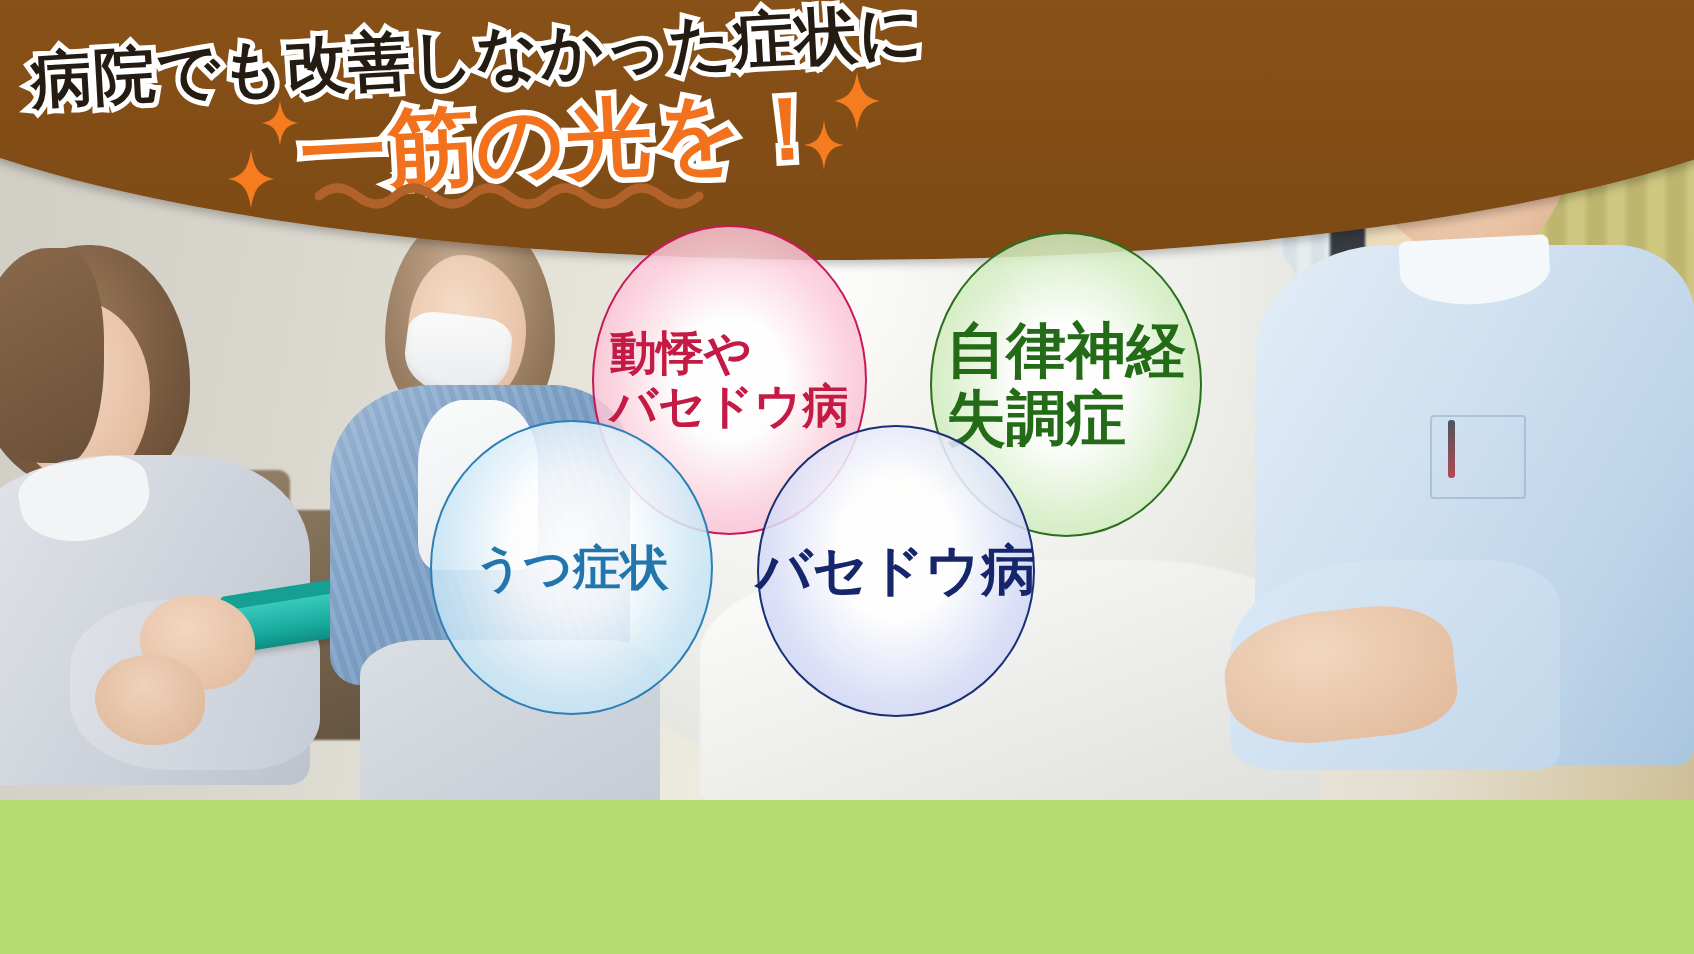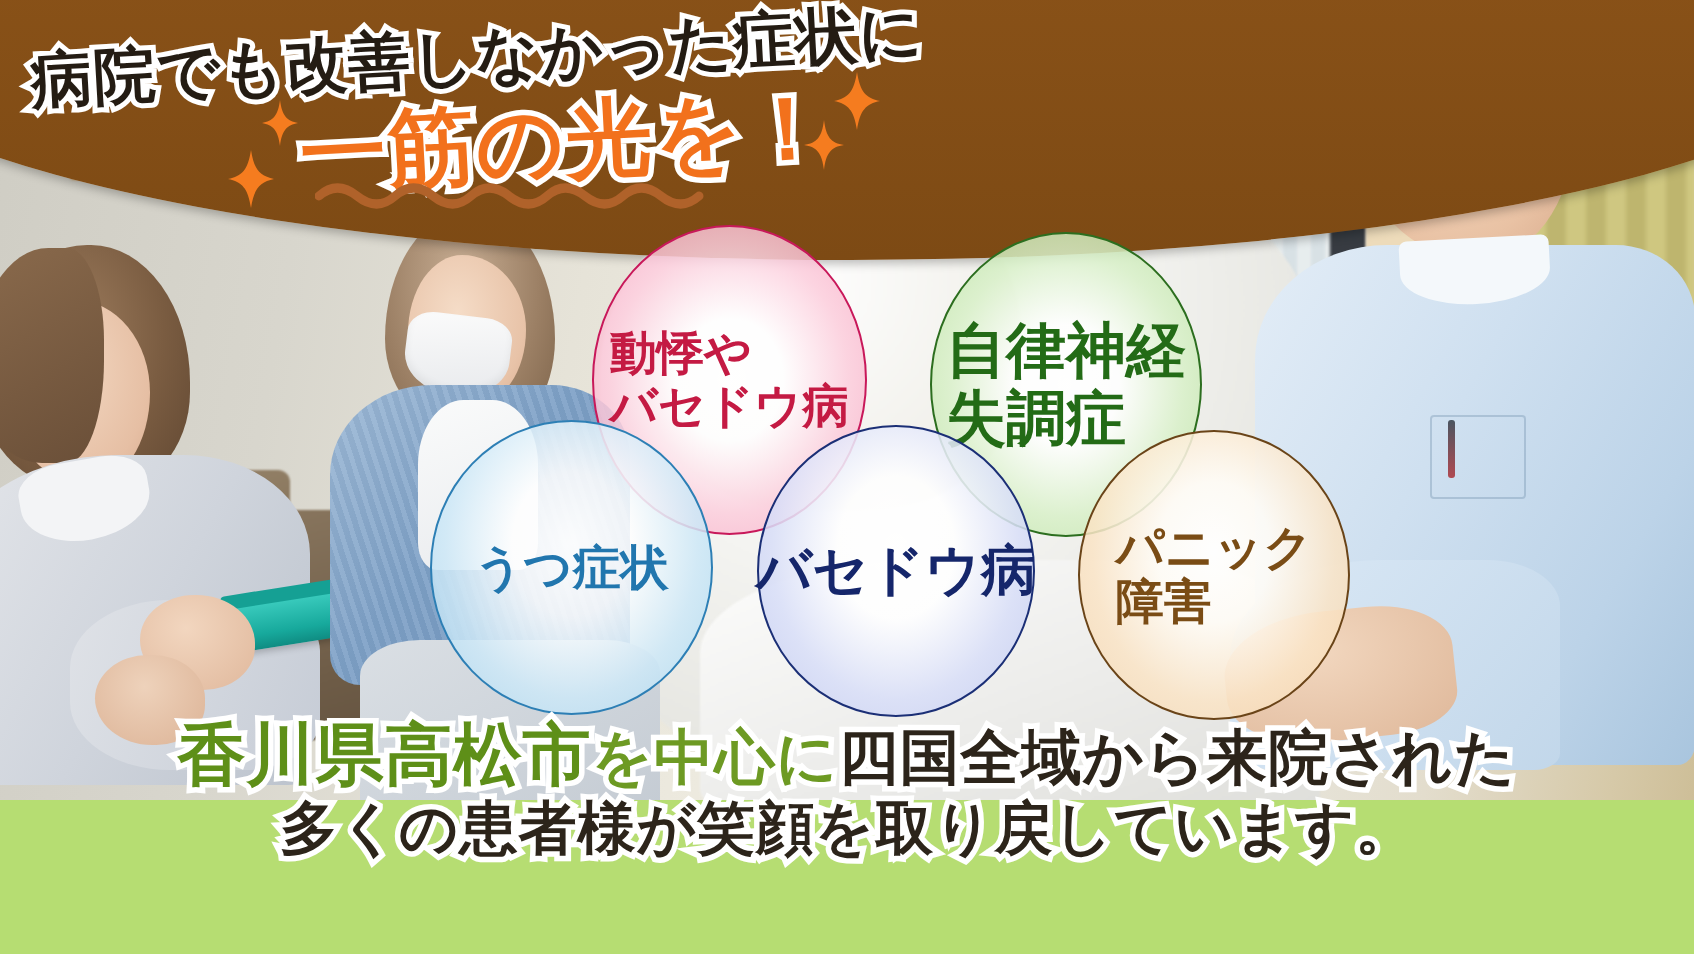--- a/index.html
+++ b/index.html
@@ -448,27 +448,17 @@
       <span>うつ症状</span>
     </span>
   </div>
 
   <div class="bubble b-navy">
     <span class="txt">
       <span>バセドウ病</span>
     </span>
   </div>
 
-  <div class="bubble b-brown">
-    <span class="txt">
-      <span>パニック</span>
-      <span>障害</span>
-    </span>
-  </div>
 
   <div class="greenbar"></div>
 
-  <div class="footer-text">
-    <div class="ft-line1"><span class="ft-green">香川県高松市</span><span class="ft-green2">を中心に</span><span class="ft-dark">四国全域から来院された</span></div>
-    <div class="ft-line2">多くの患者様が笑顔を取り戻しています。</div>
-  </div>
 
 </div>
 
 </body></html>

